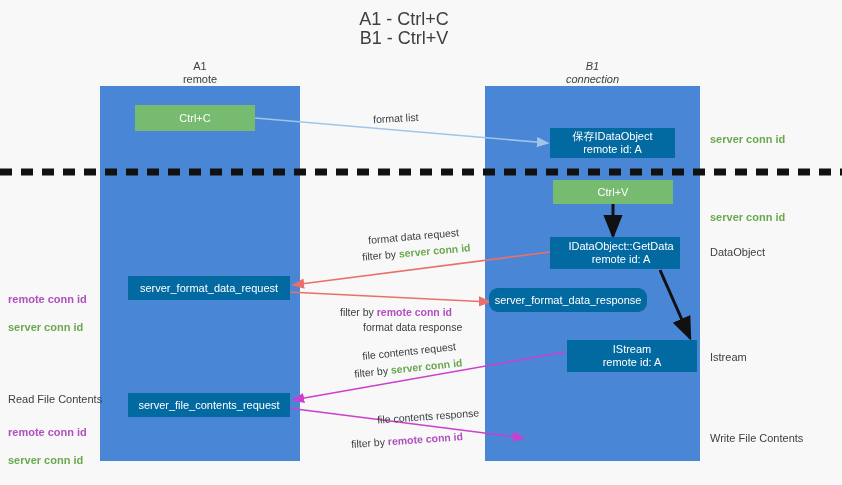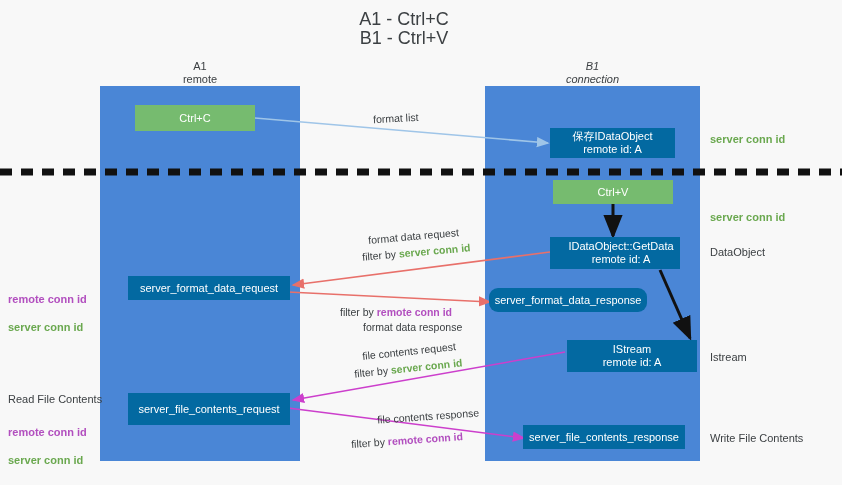--- a/index.html
+++ b/index.html
@@ -144,23 +144,22 @@
   <div class="box orange" style="left:550px; top:237px; width:130px; height:32px;padding-left:12px;">IDataObject::GetData
 remote id: A</div>
 
   <div class="box orange" style="left:128px; top:276px; width:162px; height:24px;">server_format_data_request</div>
 
   <div class="box orange" style="left:489px; top:288px; width:158px; height:24px;border-radius:9px;">server_format_data_response</div>
 
   <div class="box orange" style="left:567px; top:340px; width:130px; height:32px;">IStream
 remote id: A</div>
 
-  <div class="box orange" style="left:128px; top:393px; width:162px; height:32px;text-align:right;">server_file_contents_request</div>
-
-  <div class="box orange" style="left:523px; top:425px; width:162px; height:24px;">server_file_contents_response</div>
+  <div class="box orange" style="left:128px; top:393px; width:162px; height:24px;text-align:right;">server_file_contents_request</div>
+
 
   <div class="arrowlabel" style="left:373px; top:111px; transform:rotate(-3deg);">format list</div>
 
   <div class="arrowlabel" style="left:368px; top:229px; transform:rotate(-5deg);">
     <span>format data request</span>
   </div>
   <div class="arrowlabel" style="left:362px; top:245px; transform:rotate(-5deg);">
     <span>filter by </span><span class="g">server conn id</span>
   </div>
 

